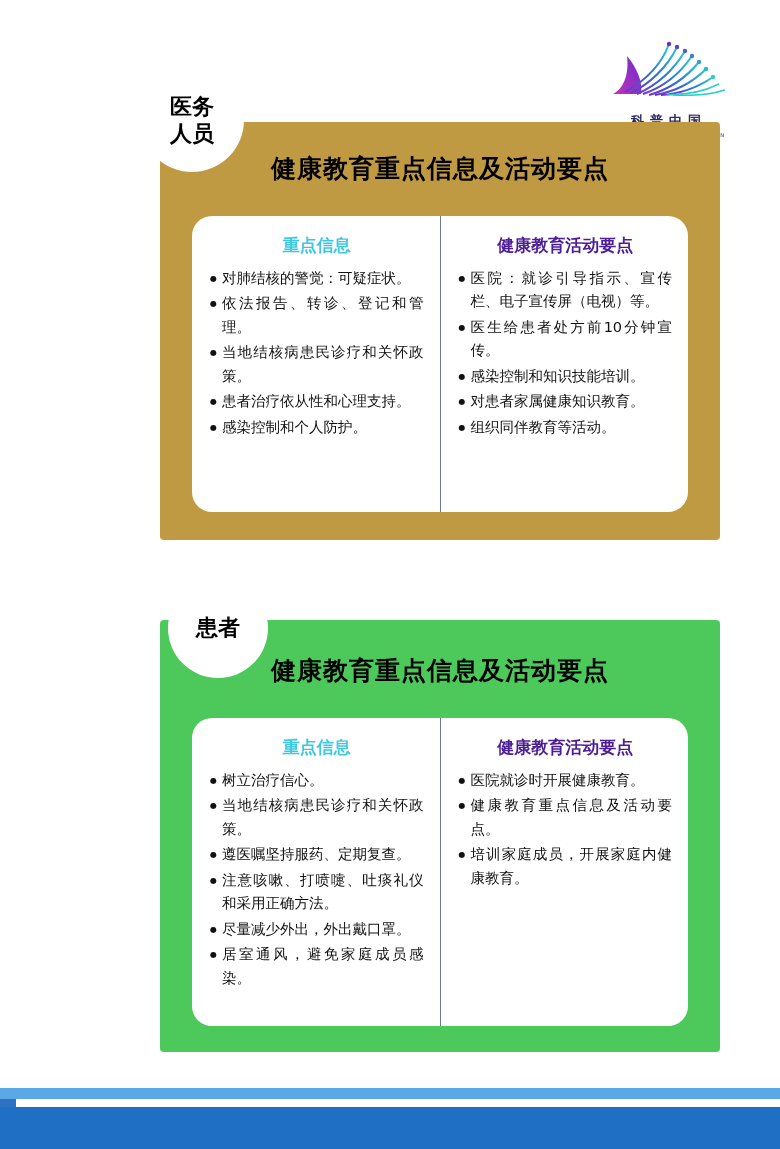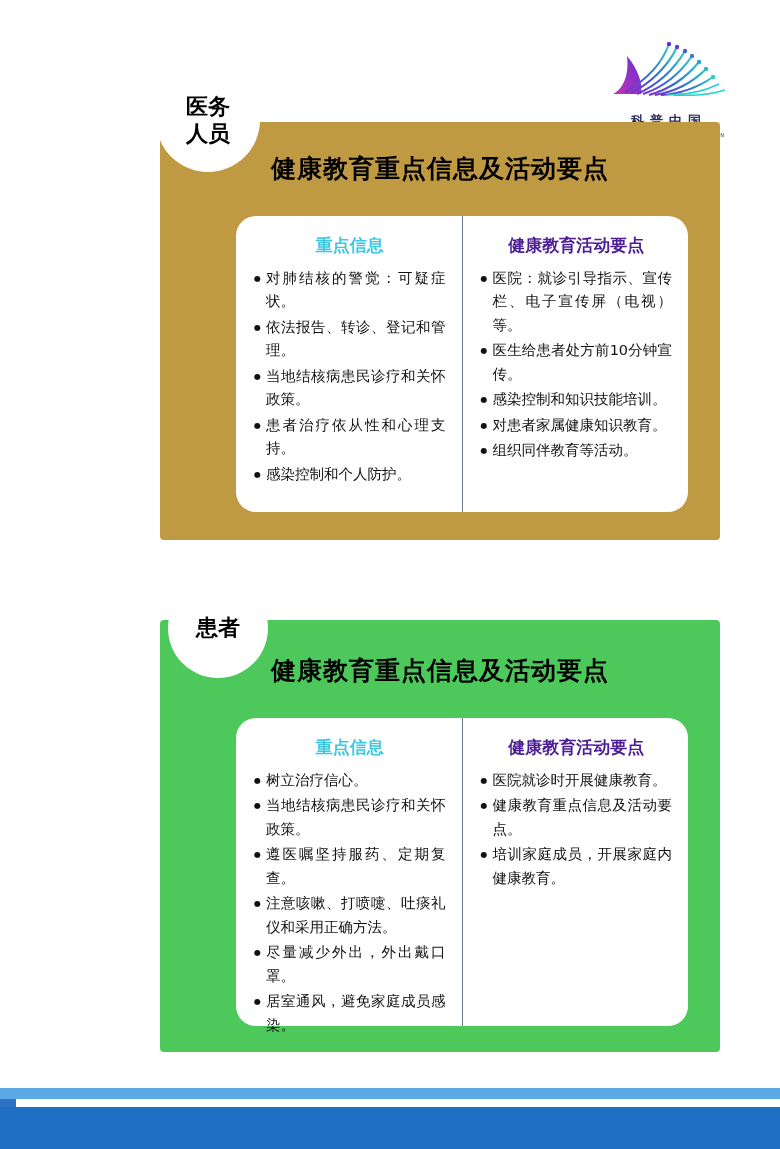--- a/index.html
+++ b/index.html
@@ -75,21 +75,20 @@
   }
   .card-green .card-title { padding-top: 34px; }
 
   .inner {
     position: absolute;
     left: 32px;
     right: 32px;
     background: #ffffff;
     border-radius: 20px;
     display: flex;
-    margin-left: 44px;
   }
   .card-gold .inner { top: 94px; bottom: 28px; }
   .card-green .inner { top: 98px; bottom: 26px; }
 
   .col {
     flex: 1;
     padding: 18px 16px 10px 18px;
   }
   .col-left { border-right: 1px solid #6b7b8c; }
 
@@ -131,21 +130,21 @@
     align-items: center;
     justify-content: center;
     text-align: center;
     font-weight: bold;
     color: #000;
     font-size: 22px;
     line-height: 1.25;
     z-index: 5;
   }
   .badge-doctor {
-    left: 156px;
+    left: 140px;
     top: 68px;
     width: 104px;
     height: 104px;
   }
   .badge-patient {
     left: 168px;
     top: 578px;
     width: 100px;
     height: 100px;
   }

